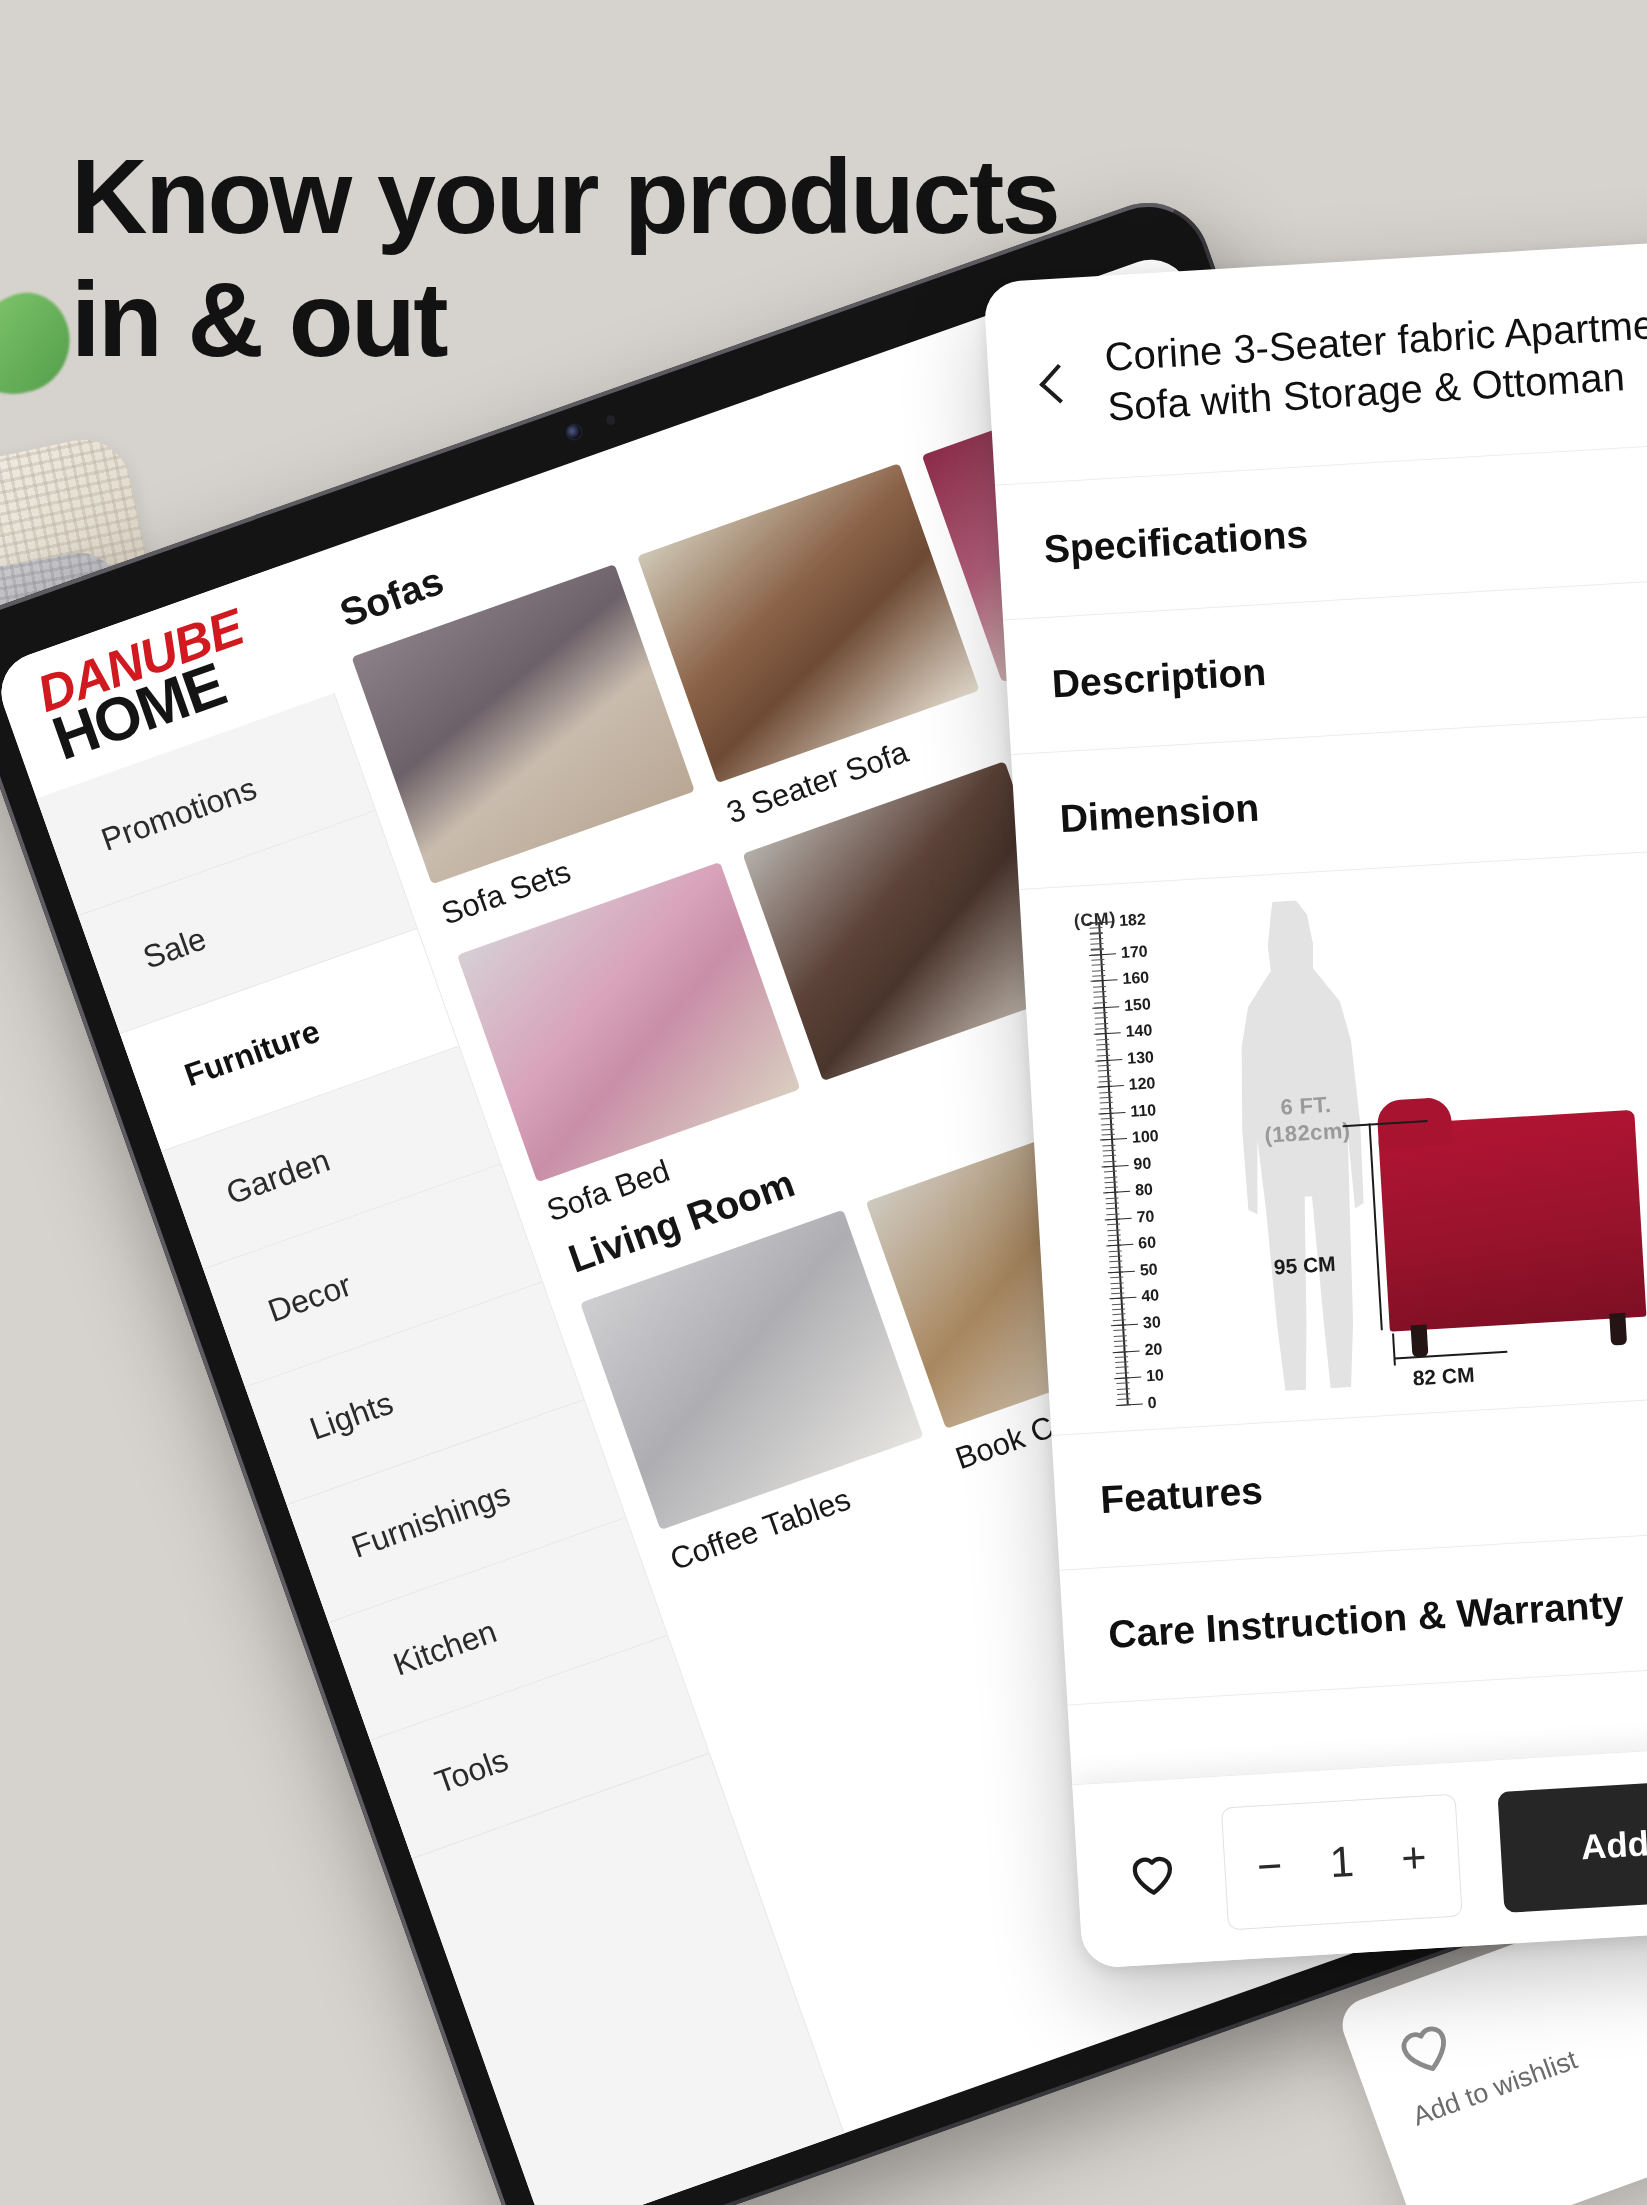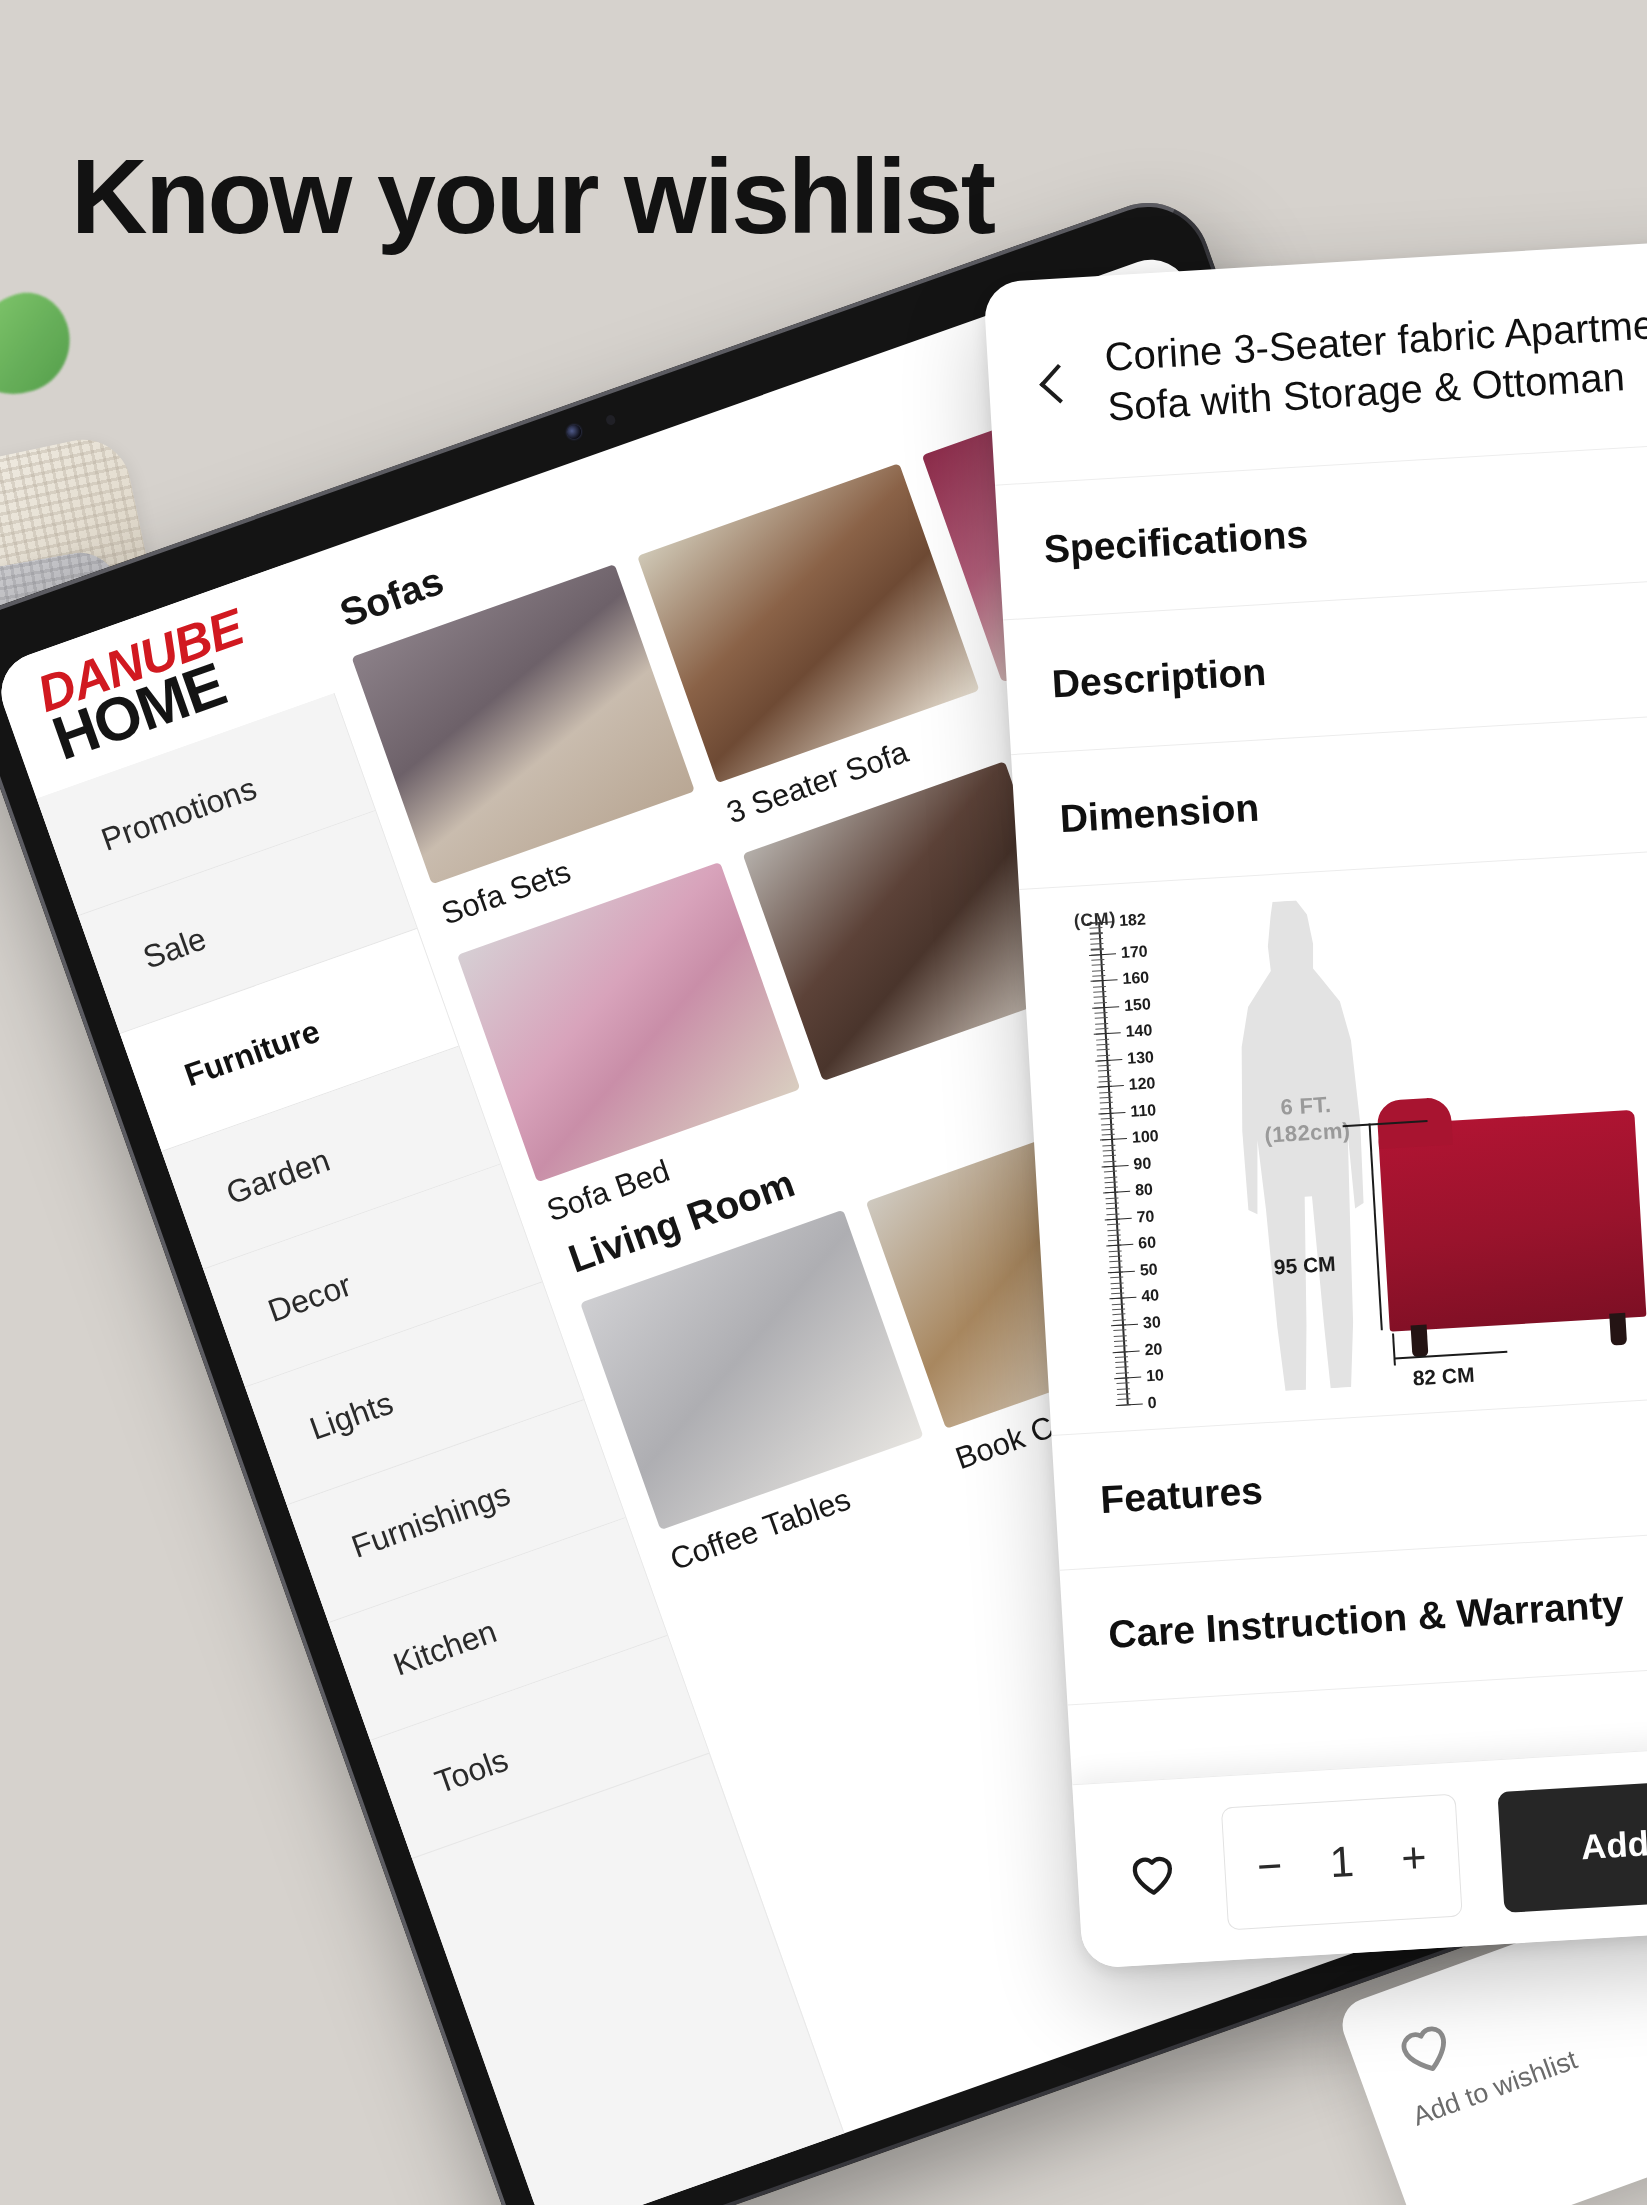--- a/index.html
+++ b/index.html
@@ -215,21 +215,22 @@
     background:linear-gradient(170deg,#efefef 0%,#cfcfcf 22%,#3a3a3a 33%,#2a2a2a 40%,#e8e5e0 55%,#cfc9bf 100%);
     border-radius:8px;
   }
 </style>
 </head>
 <body>
 
 <div class="stage">
 
   <div class="headline">
-    <span>Know your wishlist</span>
+    <span>Know your products</span>
+    <span class="l2">in &amp; out</span>
   </div>
 
   <div class="prop-leaf"></div>
   <div class="prop-pillow-a"></div>
   <div class="prop-pillow-b"></div>
 
   <div class="tablet">
     <div class="tablet-body"></div>
     <div class="tablet-edge"></div>
     <div class="tablet-cam"></div>

